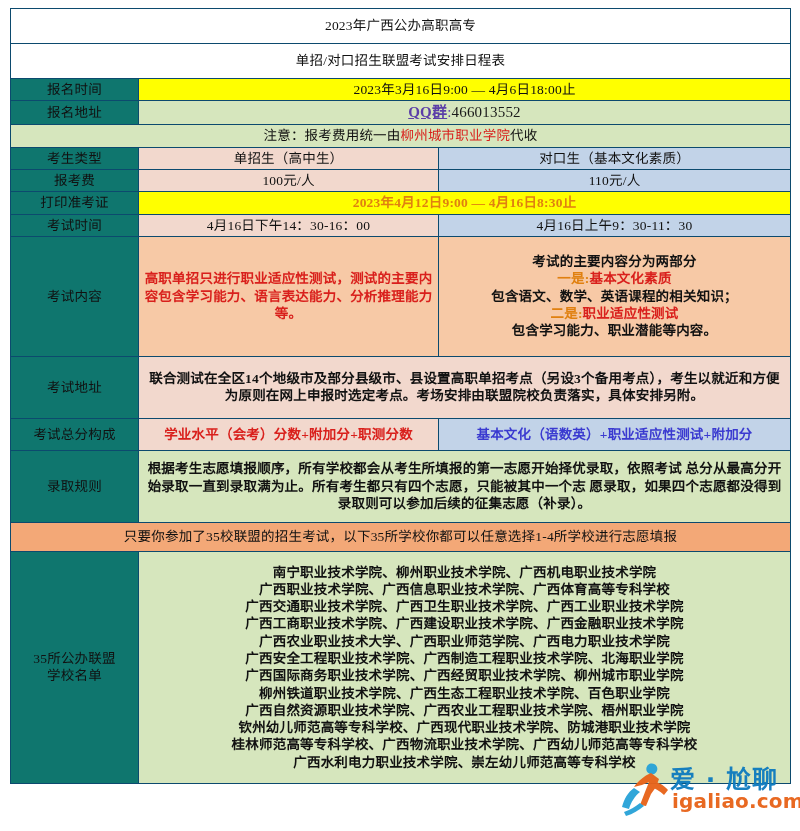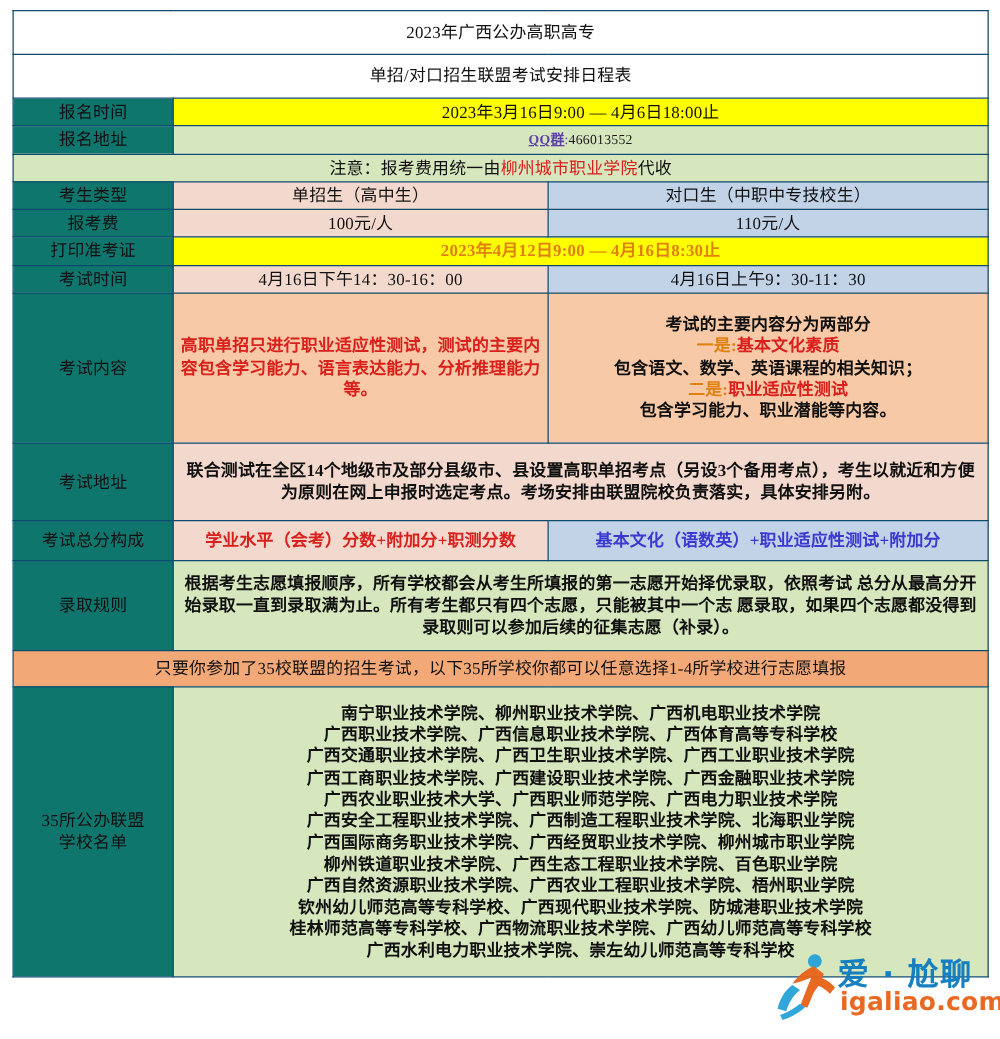--- a/index.html
+++ b/index.html
@@ -162,35 +162,35 @@
         <td class="title-2" colspan="3">单招/对口招生联盟考试安排日程表</td>
       </tr>
 
       <tr>
         <td class="c-label">报名时间</td>
         <td class="c-yellow" colspan="2">2023年3月16日9:00 — 4月6日18:00止</td>
       </tr>
 
       <tr>
         <td class="c-label">报名地址</td>
-        <td class="c-green" colspan="2" style="font-size:11px;">
+        <td class="c-green" colspan="2" style="font-size:15px;">
           <span class="t-purple qq-underline bold">QQ群</span><span class="t-purple">:</span><span class="t-dark">466013552</span>
         </td>
       </tr>
 
       <tr>
         <td class="c-green note-row" colspan="3">
           <span>注意：报考费用统一由</span><span class="t-red">柳州城市职业学院</span><span>代收</span>
         </td>
       </tr>
 
       <tr>
         <td class="c-label">考生类型</td>
         <td class="c-pink">单招生（高中生）</td>
-        <td class="c-blue">对口生（中职中专技校生）</td>
+        <td class="c-blue">对口生（基本文化素质）</td>
       </tr>
 
       <tr>
         <td class="c-label">报考费</td>
         <td class="c-pink">100元/人</td>
         <td class="c-blue">110元/人</td>
       </tr>
 
       <tr>
         <td class="c-label">打印准考证</td>

